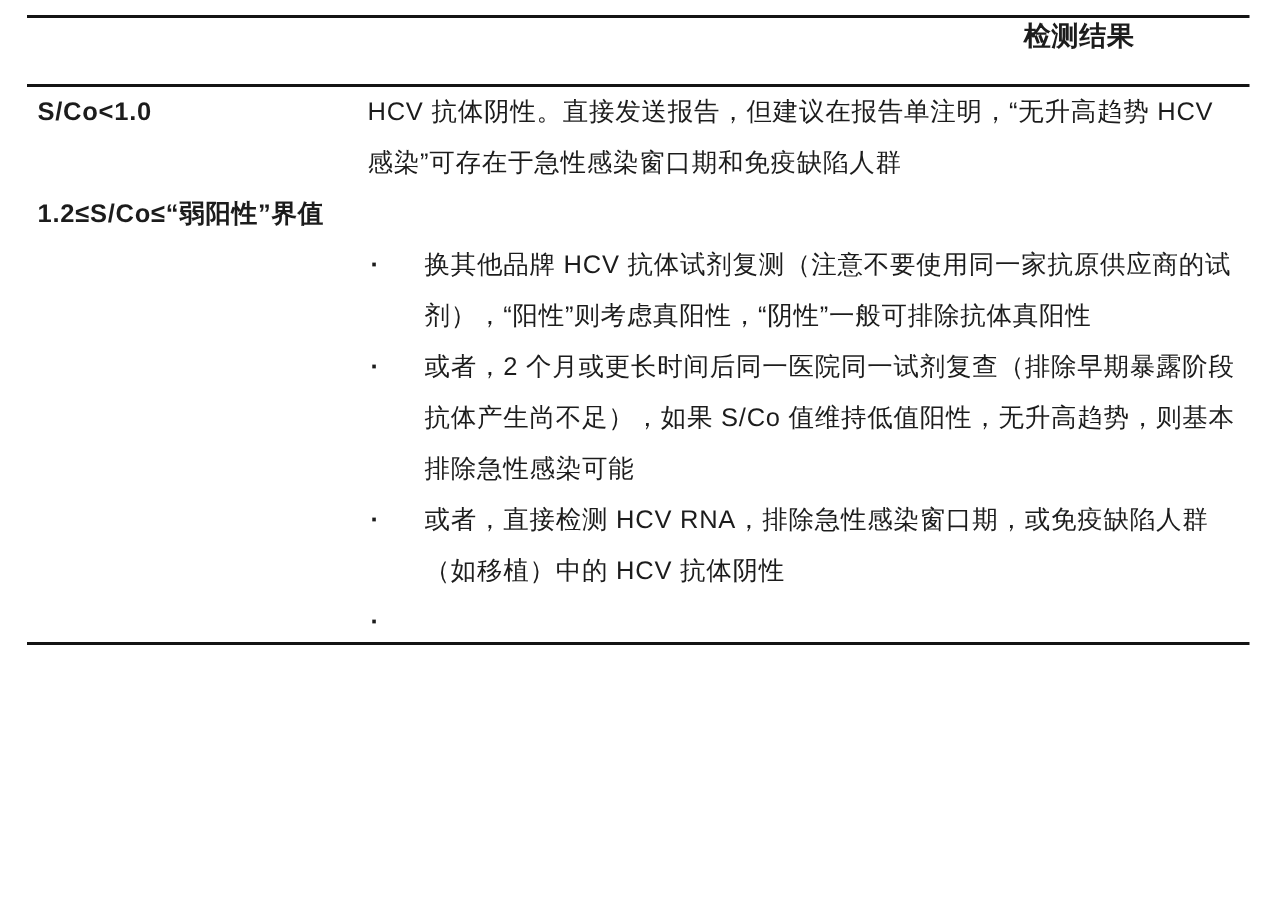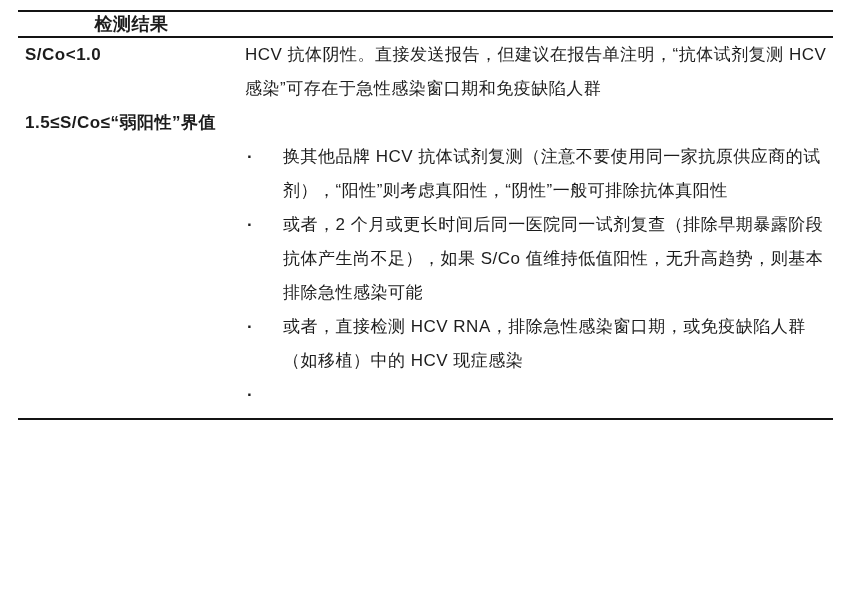--- a/index.html
+++ b/index.html
@@ -7,26 +7,26 @@
     width: 853px; height: 605px;
     background: #ffffff;
     position: relative;
     overflow: hidden;
     font-family: "Liberation Sans", sans-serif;
     color: #1c1c1c;
   }
   .doc { position: absolute; left: 18px; top: 10px; width: 815px; }
   .rule { height: 0; border-top: 2px solid #141414; }
   .header-row {
-    display: flex; align-items: flex-end; height: 24px;
-    font-weight: 700; font-size: 18px; letter-spacing: 0.5px;
+    display: flex; align-items: flex-end; height: 44px;
+    font-weight: 700; font-size: 18px; letter-spacing: 0.5px; flex-direction: column;
   }
   .hc1 { width: 227px; text-align: center; box-sizing: border-box; }
   .hc2 { flex: 1; text-align: center; }
-  .tbody { font-size: 17px; line-height: 34px; letter-spacing: 0.5px; padding-bottom: 40px; }
+  .tbody { font-size: 17px; line-height: 34px; letter-spacing: 0.5px; padding-bottom: 30px; }
   .row { display: flex; }
   .cell-result {
     flex: 0 0 227px; width: 227px; box-sizing: border-box;
     padding-left: 7px; font-weight: 700;
   }
   .cell-advice { flex: 1; padding-right: 4px; }
   .bullets { list-style: none; margin: 34px 0 0 0; padding: 0; }
   .bullets li { position: relative; padding-left: 38px; }
   .bullet-marker {
     position: absolute; left: 2px; top: 0;
@@ -42,41 +42,41 @@
   <div class="header-row">
     <div class="hc1">检测结果</div>
   </div>
 
   <div class="rule"></div>
 
   <div class="tbody">
 
     <div class="row">
       <div class="cell-result">S/Co&lt;1.0</div>
-      <div class="cell-advice">HCV 抗体阴性。直接发送报告，但建议在报告单注明，“抗体试剂复测 HCV 感染”可存在于急性感染窗口期和免疫缺陷人群</div>
+      <div class="cell-advice">HCV 抗体阴性。直接发送报告，但建议在报告单注明，“无升高趋势 HCV 感染”可存在于急性感染窗口期和免疫缺陷人群</div>
     </div>
 
     <div class="row">
     </div>
 
     <div class="row">
-      <div class="cell-result">1.5≤S/Co≤“弱阳性”界值</div>
+      <div class="cell-result">1.2≤S/Co≤“弱阳性”界值</div>
       <div class="cell-advice">
         <ul class="bullets">
           <li>
             <span class="bullet-marker">·</span>
             <span>换其他品牌 HCV 抗体试剂复测（注意不要使用同一家抗原供应商的试剂），“阳性”则考虑真阳性，“阴性”一般可排除抗体真阳性</span>
           </li>
           <li>
             <span class="bullet-marker">·</span>
             <span>或者，2 个月或更长时间后同一医院同一试剂复查（排除早期暴露阶段抗体产生尚不足），如果 S/Co 值维持低值阳性，无升高趋势，则基本排除急性感染可能</span>
           </li>
           <li>
             <span class="bullet-marker">·</span>
-            <span>或者，直接检测 HCV RNA，排除急性感染窗口期，或免疫缺陷人群（如移植）中的 HCV 现症感染</span>
+            <span>或者，直接检测 HCV RNA，排除急性感染窗口期，或免疫缺陷人群（如移植）中的 HCV 抗体阴性</span>
           </li>
           <li>
             <span class="bullet-marker">·</span>
           </li>
         </ul>
       </div>
     </div>
 
   </div>
 

